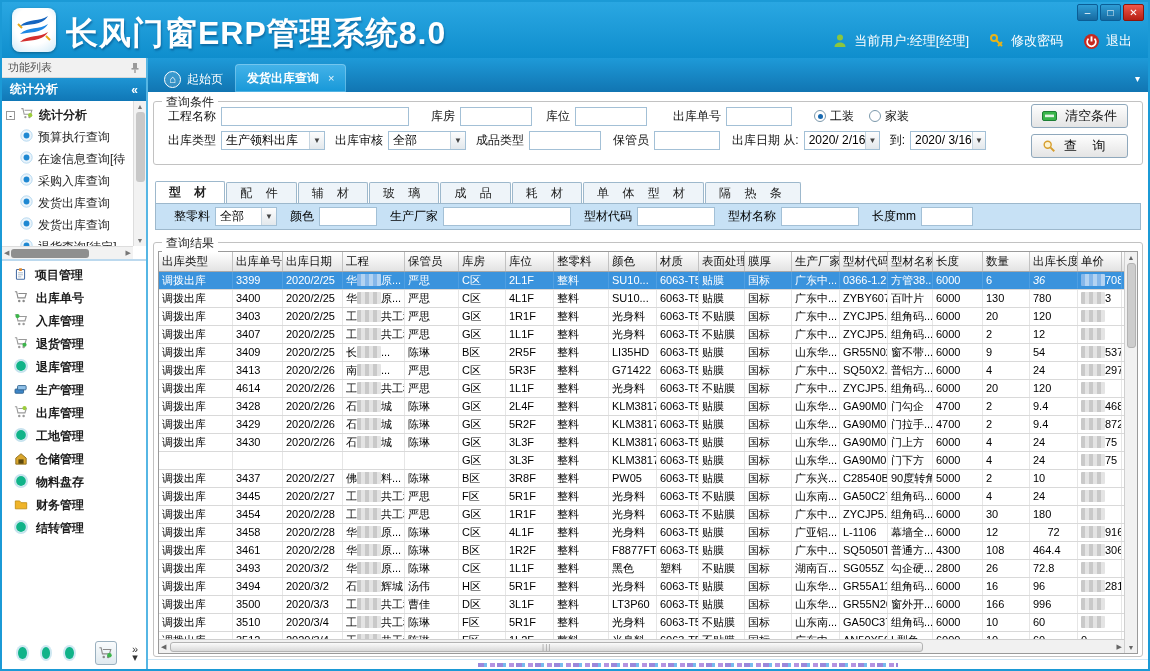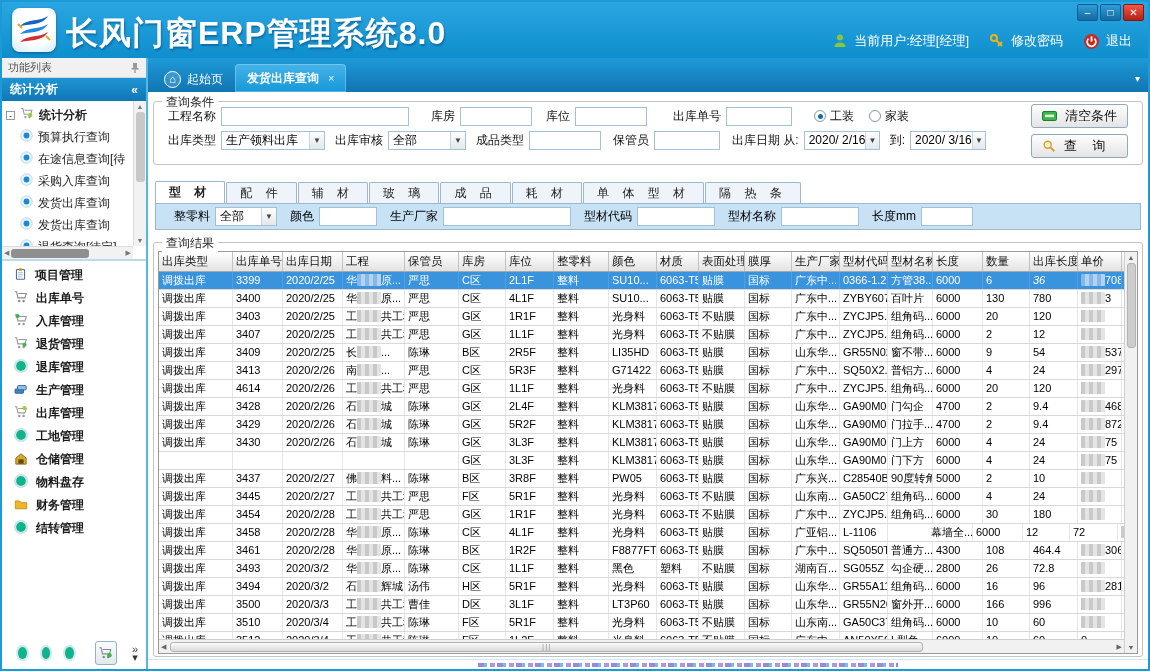--- a/index.html
+++ b/index.html
@@ -814,24 +814,24 @@
                       <div class="td" style="width: 54px;">陈琳</div>
                       <div class="td" style="width: 47px;">C区</div>
                       <div class="td" style="width: 48px;">4L1F</div>
                       <div class="td" style="width: 55px;">整料</div>
                       <div class="td" style="width: 48px;">光身料</div>
                       <div class="td" style="width: 42px;">6063-T5</div>
                       <div class="td" style="width: 46px;">贴膜</div>
                       <div class="td" style="width: 47px;">国标</div>
                       <div class="td" style="width: 48px;">广亚铝...</div>
                       <div class="td" style="width: 48px;">L-1106</div>
-                      <div class="td" style="width: 45px; margin-left: 40px;">幕墙全...</div>
+                      <div class="td" style="width: 45px;">幕墙全...</div>
                       <div class="td" style="width: 50px;">6000</div>
                       <div class="td" style="width: 47px;">12</div>
-                      <div class="td" style="width: 48px;">72</div>
+                      <div class="td" style="width: 48px; text-align: center;">72</div>
                       <div class="td" style="width: 44px;"><span class="mosaic"></span>916</div>
                       <div class="td" style="flex: 1 1 0%;">123</div>
                     </div>
                     <div class="trow">
                       <div class="td" style="width: 74px;">调拨出库</div>
                       <div class="td" style="width: 50px;">3461</div>
                       <div class="td" style="width: 60px;">2020/2/28</div>
                       <div class="td" style="width: 62px;">华<span class="mosaic"></span>原...</div>
                       <div class="td" style="width: 54px;">陈琳</div>
                       <div class="td" style="width: 47px;">B区</div>

